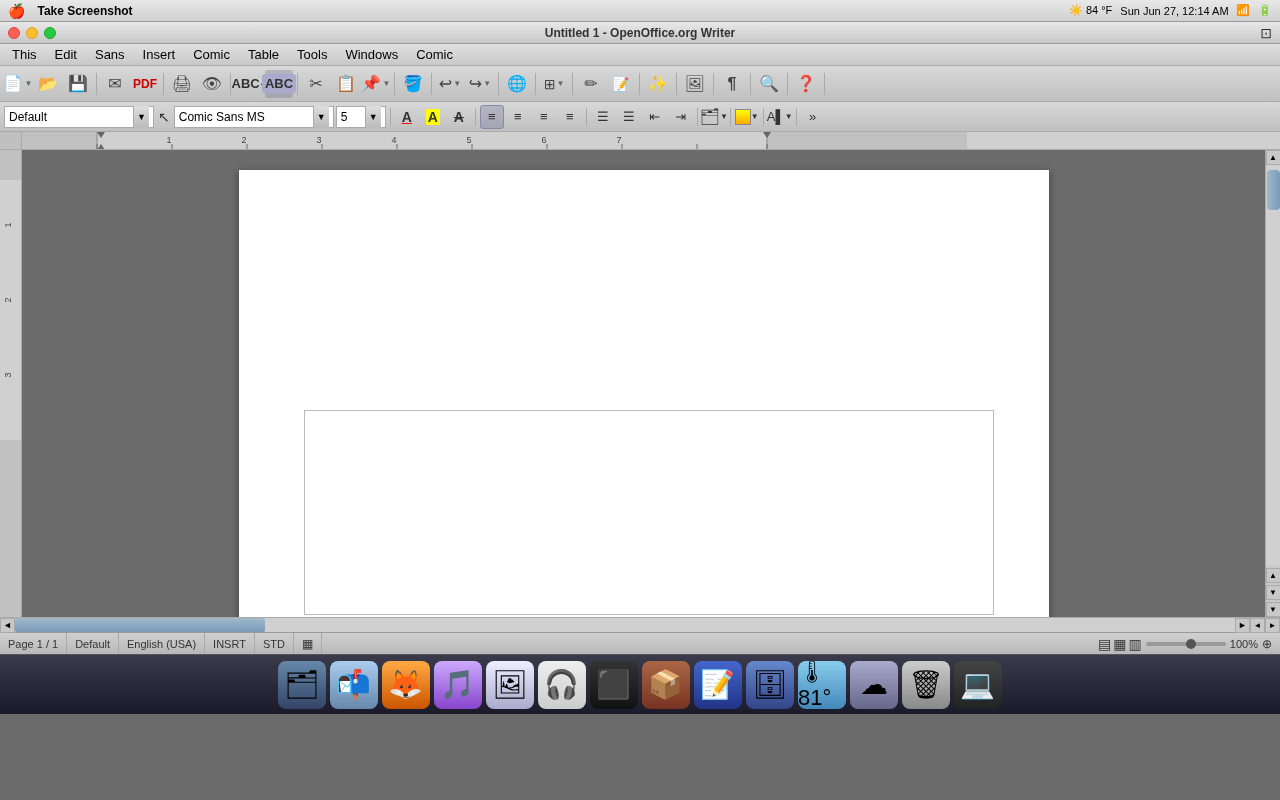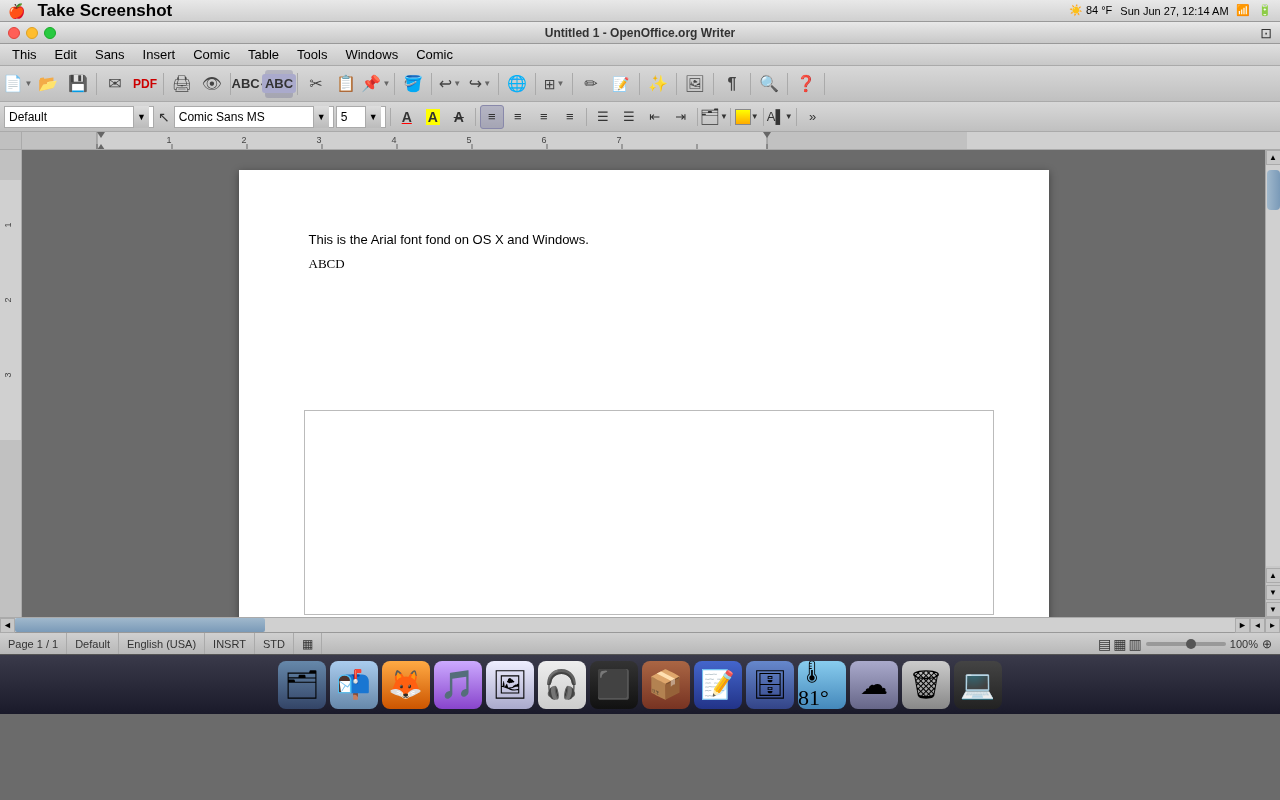--- a/index.html
+++ b/index.html
@@ -327,21 +327,21 @@
       font-size: 11px;
     }
     .apple-logo { font-size: 14px; }
   </style>
 </head>
 <body>
 
 <div class="system-menu-bar">
   <div class="sys-menu-left">
     <span class="apple-logo">🍎</span>
-    <span style="font-size:17px; font-weight:bold;">Take Screenshot</span>
+    <span style="font-size:12px; font-weight:bold;">Take Screenshot</span>
   </div>
   <div class="sys-menu-right">
     <span>
       <span>☀️</span>
       <span>84 °F</span>
     </span>
     <span>Sun Jun 27,  12:14 AM</span>
     <span>📶</span>
     <span>🔋</span>
   </div>
@@ -604,28 +604,20 @@
       <text x="11" y="150" font-size="9" fill="#444" text-anchor="middle" transform="rotate(-90 11 150)">2</text>
       <text x="11" y="225" font-size="9" fill="#444" text-anchor="middle" transform="rotate(-90 11 225)">3</text>
     </svg>
   </div>
 
   <div class="content-area" style="background:#6b6b6b; flex:1;">
     <div class="page">
 
       <div style="position:absolute; top:240px; left:65px; right:55px; bottom:15px; border:1px solid #bbb; pointer-events:none;"></div>
 
-      <div class="page-content">
-        <p style="font-family: Arial, sans-serif; font-size:13px; margin-bottom:4px;">
-          <span>This is the Arial font fond on OS X and Windows.</span>
-        </p>
-        <p style="font-family: 'Comic Sans MS', cursive; font-size:13px;">
-          <span>ABCD</span>
-        </p>
-      </div>
     </div>
   </div>
 
   <div class="right-scrollbar">
     <div class="scrollbar-btn" style="font-size:8px;">▲</div>
     <div class="scrollbar-track">
       <div class="scrollbar-thumb" style="background: linear-gradient(to right, #a0b8cc, #7a9ab8); height:40px; width:13px; margin:0 1px; border-radius:4px; position:absolute; top:5px;"></div>
     </div>
 
     <div style="display:flex; flex-direction:column; align-items:center; gap:2px; padding:2px;">
@@ -715,21 +707,21 @@
   </div>
 
   <div class="dock-item" style="background:linear-gradient(to bottom, #4466cc, #223388);">
     <span style="font-size:28px;">📝</span>
   </div>
 
   <div class="dock-item" style="background:linear-gradient(to bottom, #6688cc, #334488);">
     <span style="font-size:28px;">🗄</span>
   </div>
 
-  <div class="dock-item" style="background:linear-gradient(to bottom, #88ccee, #4488bb);font-family:Liberation Serif, serif;">
+  <div class="dock-item" style="background:linear-gradient(to bottom, #88ccee, #4488bb);">
     <span style="font-size:22px;">🌡81°</span>
   </div>
 
   <div class="dock-item" style="background:linear-gradient(to bottom, #aaaacc, #666688);">
     <span style="font-size:28px;">☁</span>
   </div>
 
   <div class="dock-item" style="background:linear-gradient(to bottom, #cccccc, #888888);">
     <span style="font-size:28px;">🗑</span>
   </div>

